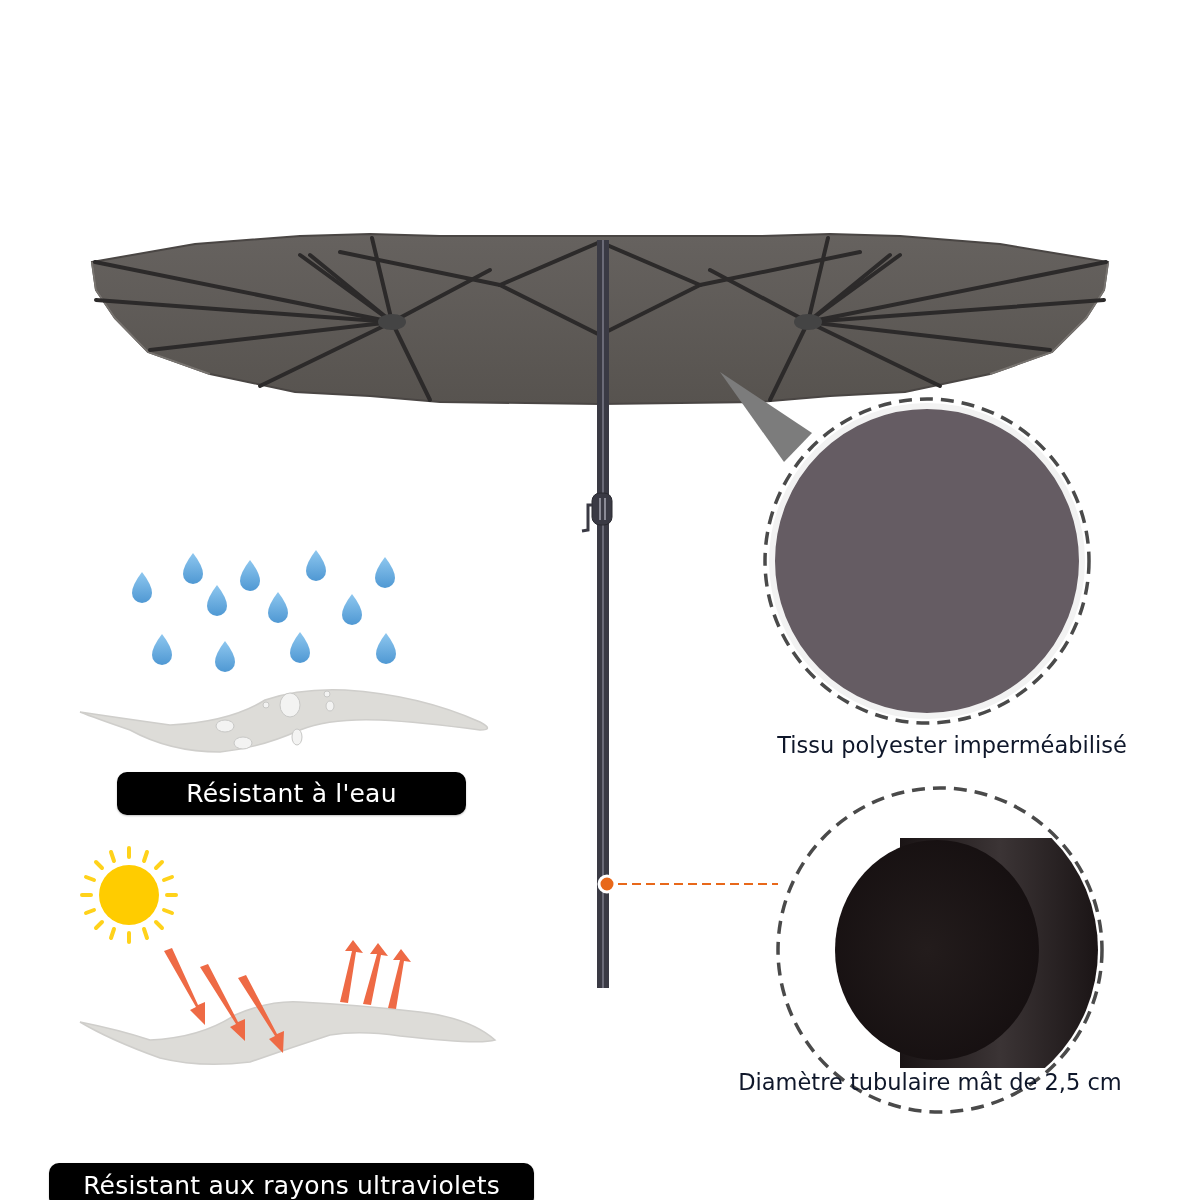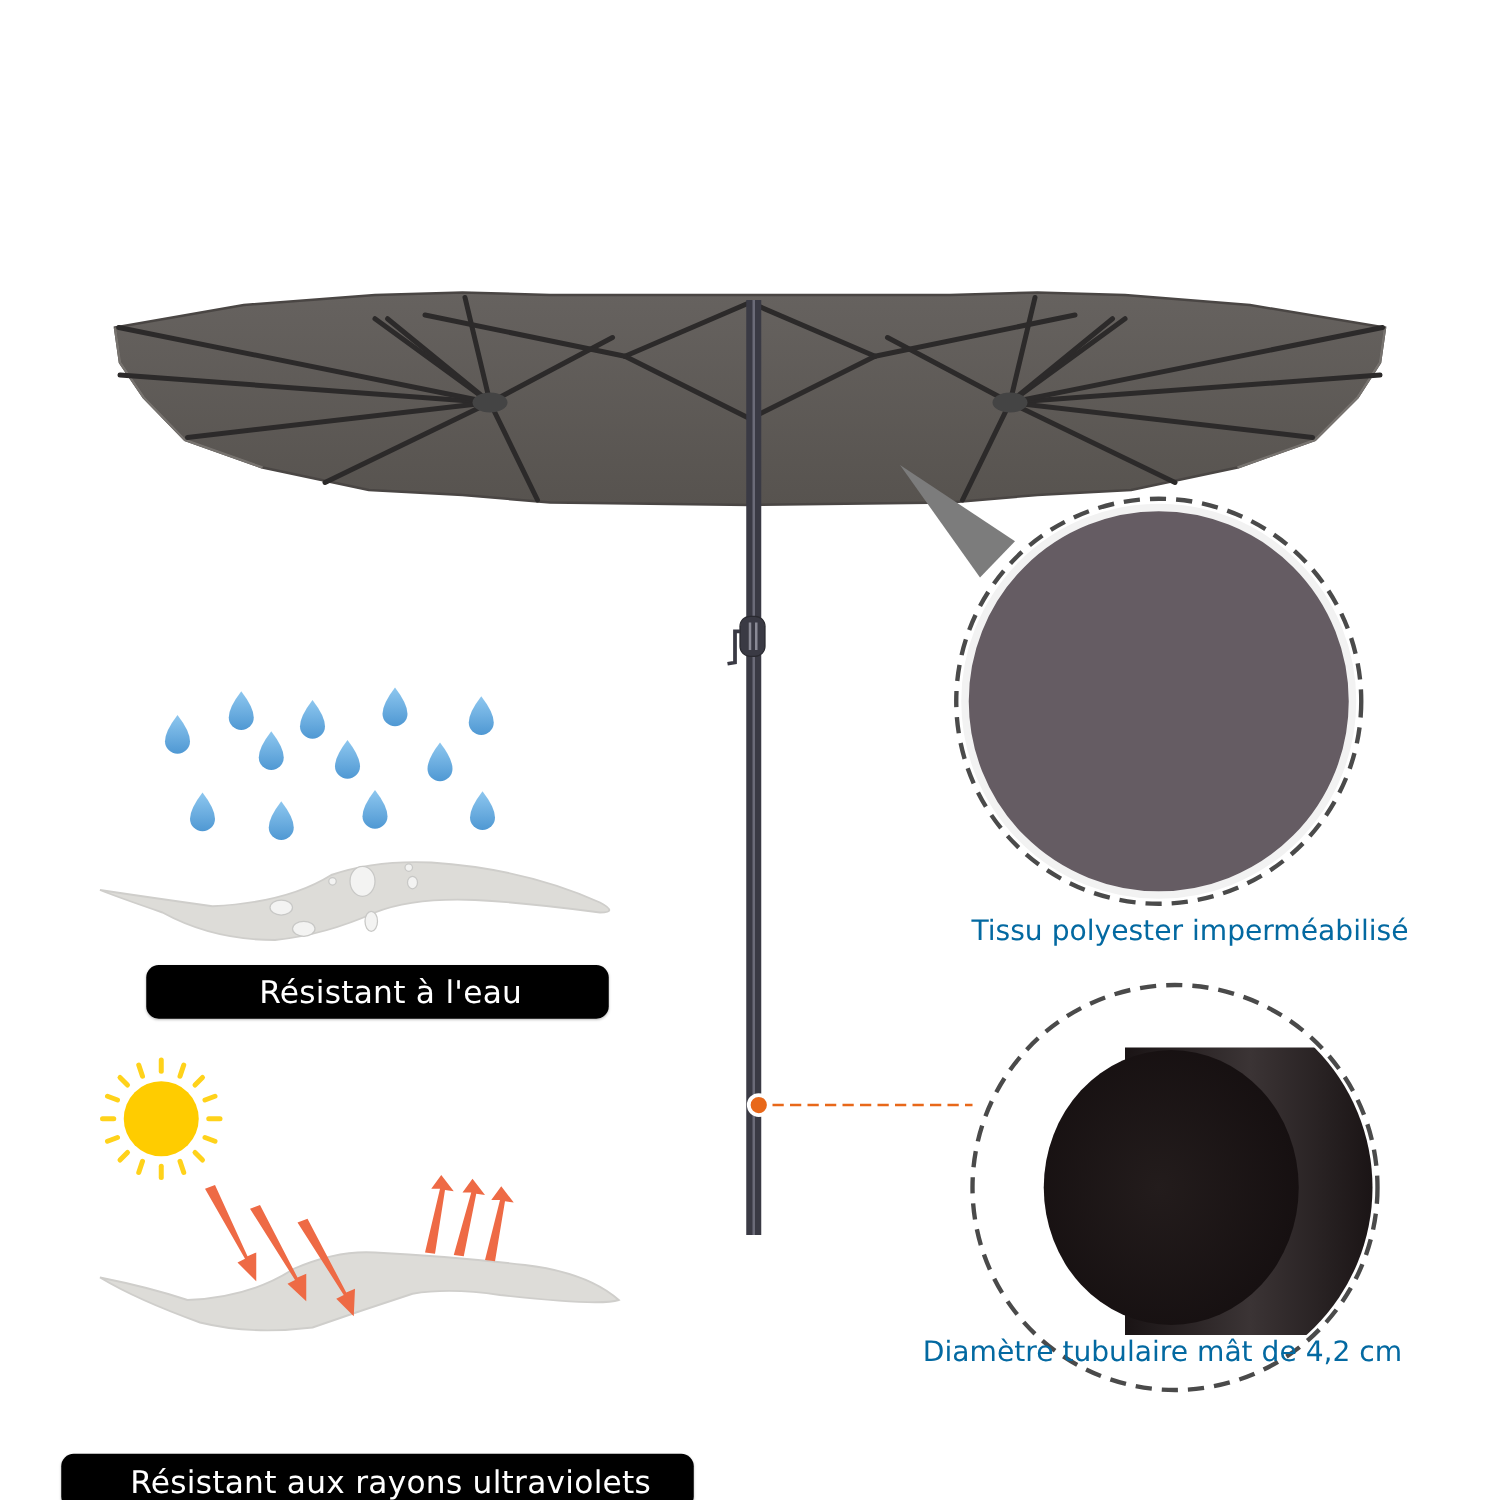--- a/index.html
+++ b/index.html
@@ -2,26 +2,26 @@
 <html><head>
   <meta charset="utf-8">
   <style>
     html, body { margin: 0; padding: 0; background: #ffffff; }
     body { width: 1200px; height: 1200px; position: relative; overflow: hidden;
            font-family: "DejaVu Sans", "Liberation Sans", sans-serif; }
     .layer { position: absolute; left: 0; top: 0; width: 1200px; height: 1200px; }
     .badge {
       position: absolute; background: #000; color: #fff; border-radius: 10px;
       display: flex; align-items: center; justify-content: center;
-      font-size: 25px; letter-spacing: 0.2px; box-shadow: 0 1px 2px rgba(0,0,0,0.25); padding-left: 21px;
+      font-size: 25px; letter-spacing: 0.2px; box-shadow: 0 1px 2px rgba(0,0,0,0.25);
     }
     .badge-water { left: 117px; top: 772px; width: 349px; height: 43px; }
     .badge-uv { left: 49px; top: 1163px; width: 485px; height: 44px; }
     .caption {
-      position: absolute; color: #0369a1; text-align: center; font-size: 22.5px; line-height: 25px;
+      position: absolute; color: #0f172a; text-align: center; font-size: 22.5px; line-height: 25px;
     }
     .caption-fabric { left: 722px; top: 733px; width: 460px; }
     .caption-pole { left: 700px; top: 1070px; width: 460px; }
   </style>
 </head>
 <body>
 
 <svg class="layer" viewBox="0 0 1200 1200" xmlns="http://www.w3.org/2000/svg">
   <defs>
     <linearGradient id="dropGrad" x1="0" y1="0" x2="0" y2="1">
@@ -183,14 +183,14 @@
 
 <div class="badge badge-uv">
   <span>Résistant aux rayons ultraviolets</span>
 </div>
 
 <div class="caption caption-fabric">
   <div>Tissu polyester imperméabilisé</div>
 </div>
 
 <div class="caption caption-pole">
-  <div>Diamètre tubulaire mât de 4,2 cm</div>
+  <div>Diamètre tubulaire mât de 2,5 cm</div>
 </div>
 
 </body></html>

